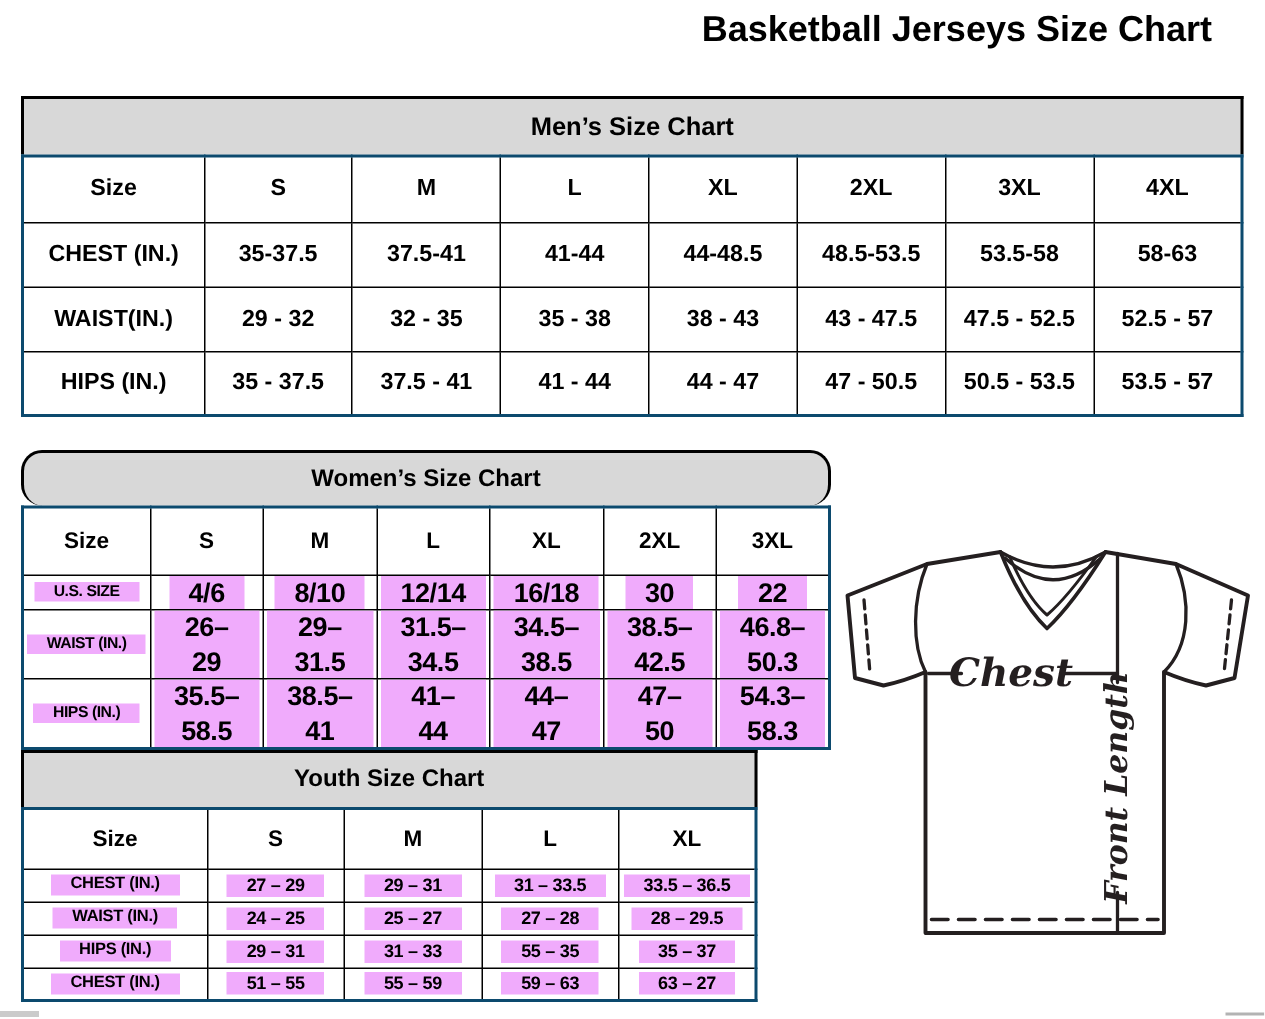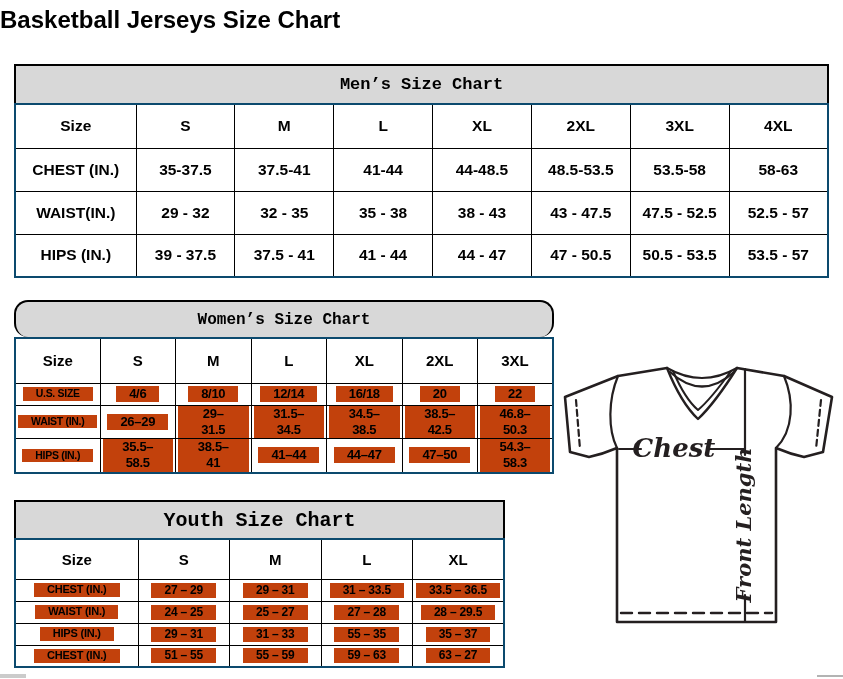--- a/index.html
+++ b/index.html
@@ -2,29 +2,28 @@
 <html><head>
 <meta charset="utf-8">
 <style>
   * { margin:0; padding:0; box-sizing:border-box; }
   html,body { background:#fff; }
   body { font-family:"Liberation Sans", sans-serif; color:#000; }
   .page { position:relative; width:843px; height:679px; background:#fff; overflow:hidden; }
 
   .page-title {
     position:absolute; left:0; top:6px; width:808px;
-    text-align:left; font-size:24px; font-weight:bold; letter-spacing:0;
+    text-align:right; font-size:24px; font-weight:bold; letter-spacing:0;
   }
 
   .chart { position:absolute; }
   .chart-header {
     background:#d8d8d8; border:2px solid #000; border-bottom:none;
     display:flex; align-items:center; justify-content:center;
     font-weight:bold;
-    font-family:Liberation Mono, monospace;
   }
   .chart table {
     border-collapse:collapse; table-layout:fixed; width:100%;
     border:2px solid #0c4a6e;
   }
   .chart th, .chart td {
     border:1px solid #000; text-align:center; vertical-align:middle;
     font-weight:bold; padding:0 2px; overflow:hidden;
   }
 
@@ -35,36 +34,36 @@
   .mens tbody tr { height:43px; }
   .mens th, .mens td { font-size:15.5px; }
   .mens th:first-child, .mens td:first-child { width:121px; }
 
   
   .womens { left:14px; top:300px; width:540px; }
   .womens .chart-header { height:37px; font-size:16px;border-radius:14px; }
   .womens thead tr { height:45px; }
   .womens tbody tr { height:22px; }
   .womens th { font-size:15px; }
-  .womens td { font-size:13px; letter-spacing:-0.3px; }
+  .womens td { font-size:18px; letter-spacing:-0.3px; }
   .womens td:first-child { font-size:10.5px; }
   .womens th:first-child, .womens td:first-child { width:85px; }
 
   
   .youth { left:14px; top:500px; width:491px; }
-  .youth .chart-header { height:38px; font-size:20px; }
+  .youth .chart-header { height:38px; font-size:16px; }
   .youth thead tr { height:40px; }
   .youth tbody tr { height:22px; }
   .youth th { font-size:15px; }
   .youth td { font-size:12px; letter-spacing:-0.2px; }
   .youth td:first-child { font-size:11px; }
   .youth th:first-child, .youth td:first-child { width:123px; }
 
   
-  .hl { background:#c2410c; padding:0 13px; display:inline-block; line-height:1.25; }
+  .hl { background:#f0abfc; padding:0 13px; display:inline-block; line-height:1.25; }
 
   
   .jersey-wrap { position:absolute; left:555px; top:355px; width:288px; height:280px; }
   .jersey-wrap svg { display:block; }
   .meas-label {
     font-family:"DejaVu Serif", serif; font-style:italic; font-weight:bold;
     fill:#241f20;
   }
 
   
@@ -109,21 +108,21 @@
             <td>29 - 32</td>
             <td>32 - 35</td>
             <td>35 - 38</td>
             <td>38 - 43</td>
             <td>43 - 47.5</td>
             <td>47.5 - 52.5</td>
             <td>52.5 - 57</td>
           </tr>
           <tr>
             <td>HIPS (IN.)</td>
-            <td>39 - 37.5</td>
+            <td>35 - 37.5</td>
             <td>37.5 - 41</td>
             <td>41 - 44</td>
             <td>44 - 47</td>
             <td>47 - 50.5</td>
             <td>50.5 - 53.5</td>
             <td>53.5 - 57</td>
           </tr>
         </tbody>
     </table>
   </div>
@@ -142,21 +141,21 @@
             <th>3XL</th>
           </tr>
         </thead>
       <tbody>
           <tr>
             <td><span class="hl">U.S. SIZE</span></td>
             <td><span class="hl">4/6</span></td>
             <td><span class="hl">8/10</span></td>
             <td><span class="hl">12/14</span></td>
             <td><span class="hl">16/18</span></td>
-            <td><span class="hl">20</span></td>
+            <td><span class="hl">30</span></td>
             <td><span class="hl">22</span></td>
           </tr>
           <tr>
             <td><span class="hl">WAIST (IN.)</span></td>
             <td><span class="hl">26–29</span></td>
             <td><span class="hl">29–31.5</span></td>
             <td><span class="hl">31.5–34.5</span></td>
             <td><span class="hl">34.5–38.5</span></td>
             <td><span class="hl">38.5–42.5</span></td>
             <td><span class="hl">46.8–50.3</span></td>

